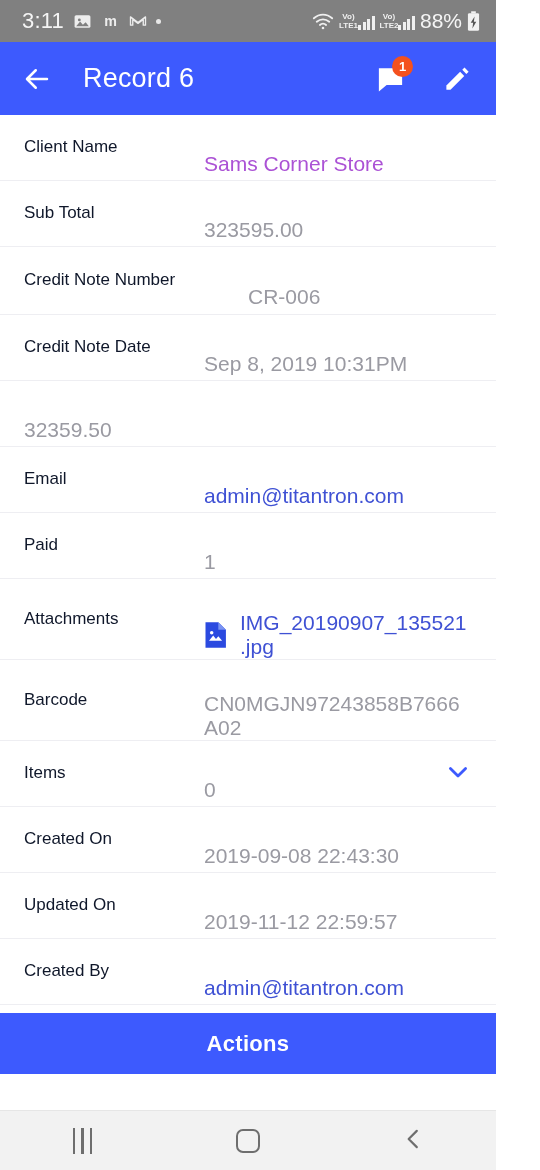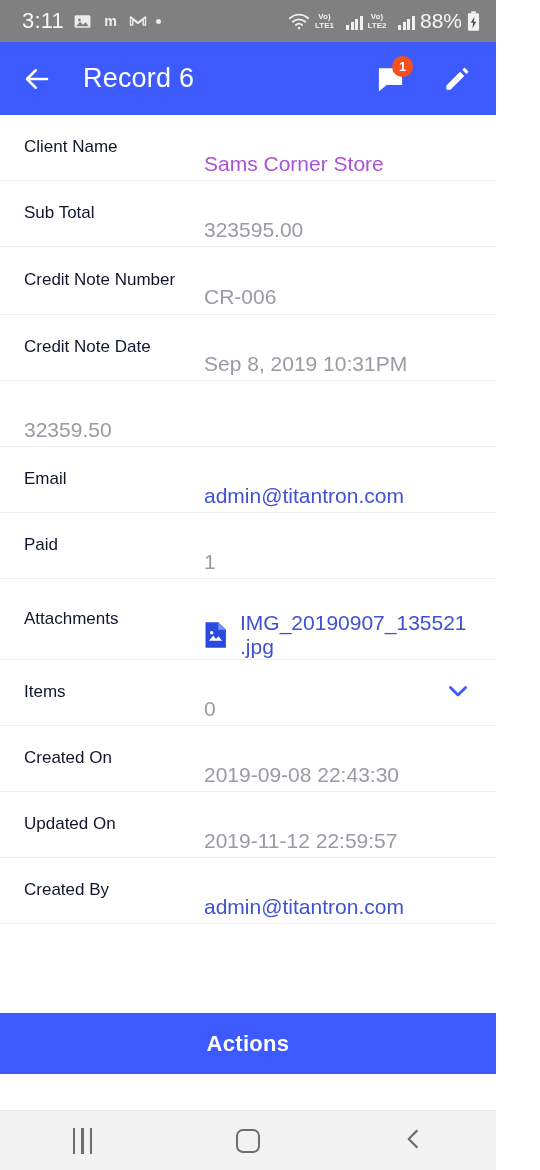--- a/index.html
+++ b/index.html
@@ -23,21 +23,21 @@
     display:flex; align-items:center;
     padding:0 16px 0 22px;
     color:#f2f2f2;
   }
   .sb-left{ display:flex; align-items:center; gap:9px; }
   .sb-time{ font-size:22px; letter-spacing:.2px; color:#f5f5f5; }
   .sb-right{ margin-left:auto; display:flex; align-items:center; gap:5px; }
   .sb-ico{ display:inline-flex; align-items:center; justify-content:center; }
   .sb-dot{ width:5px; height:5px; border-radius:50%; background:#e8e8e8; display:inline-block; }
   .sb-batt{ font-size:21px; color:#f5f5f5; letter-spacing:0; }
-  .volte-group{ display:flex; align-items:flex-end; gap:12px; }
+  .volte-group{ display:flex; align-items:flex-end; gap:0; }
   .volte-lbl{ display:flex; flex-direction:column; align-items:center; line-height:1; }
   .volte-lbl .v1{ font-size:8px; font-weight:bold; color:#f0f0f0; }
   .volte-lbl .v2{ font-size:8px; font-weight:bold; color:#f0f0f0; margin-top:1px;}
   .bars{ display:flex; align-items:flex-end; gap:1.5px; height:14px; }
   .bars i{ display:block; width:3px; background:#f0f0f0; }
   .bars i:nth-child(1){ height:5px; }
   .bars i:nth-child(2){ height:8px; }
   .bars i:nth-child(3){ height:11px; }
   .bars i:nth-child(4){ height:14px; }
 
@@ -80,21 +80,21 @@
     padding-right:10px;
   }
   .row-value{
     flex:1 1 auto;
     font-size:21px; color:#9a9aa2;
     word-break:break-word;
     display:flex; align-items:center; gap:12px;margin-top:32px;
   }
   .v-link-purple{ color:#ab52d5; }
   .v-link-blue{ color:#3f51d4; }
-  .row-tall{ min-height:68px; }
+  .row-tall{ min-height:68px;gap:44px; }
   .row-two-line .row-label{ line-height:1.3; }
   .row-trailing{ margin-left:auto; display:flex; align-items:center; }
   .spacer-row{ height:56px; background:#ffffff; border-bottom:none; }
 
   
   .actions-bar{
     flex:0 0 61px; height:61px;
     background:#3d5afe;
     display:flex; align-items:center; justify-content:center;
     color:#ffffff; font-size:22px; font-weight:bold;
@@ -253,20 +253,24 @@
               <path d="M1 1h11l6.5 6.5V23H1z" fill="#2b4ae0"></path>
               <path d="M12 1l6.5 6.5H12z" fill="#7a93f2"></path>
               <path d="M4 17l3.6-4.6 2.4 3 2-2.4 3.2 4z" fill="#ffffff"></path>
               <circle cx="6.3" cy="10.1" r="1.5" fill="#ffffff"></circle>
             </svg>
         </span>
         <span class="v-link-blue">IMG_20190907_135521.jpg</span>
       </div>
     </div>
 
+    <div class="row">
+      <div class="row-label">Barcode</div>
+      <div class="row-value">CN0MGJN97243858B7666A02</div>
+    </div>
 
     <div class="row">
       <div class="row-label">Items</div>
       <div class="row-value">0</div>
       <div class="row-trailing">
         <span>
           <svg width="28" height="28" viewBox="0 0 24 24">
               <path d="M5.5 9l6.5 6.5L18.5 9" stroke="#3d5afe" stroke-width="2.4" fill="none" stroke-linecap="round" stroke-linejoin="round"></path>
             </svg>
         </span>

